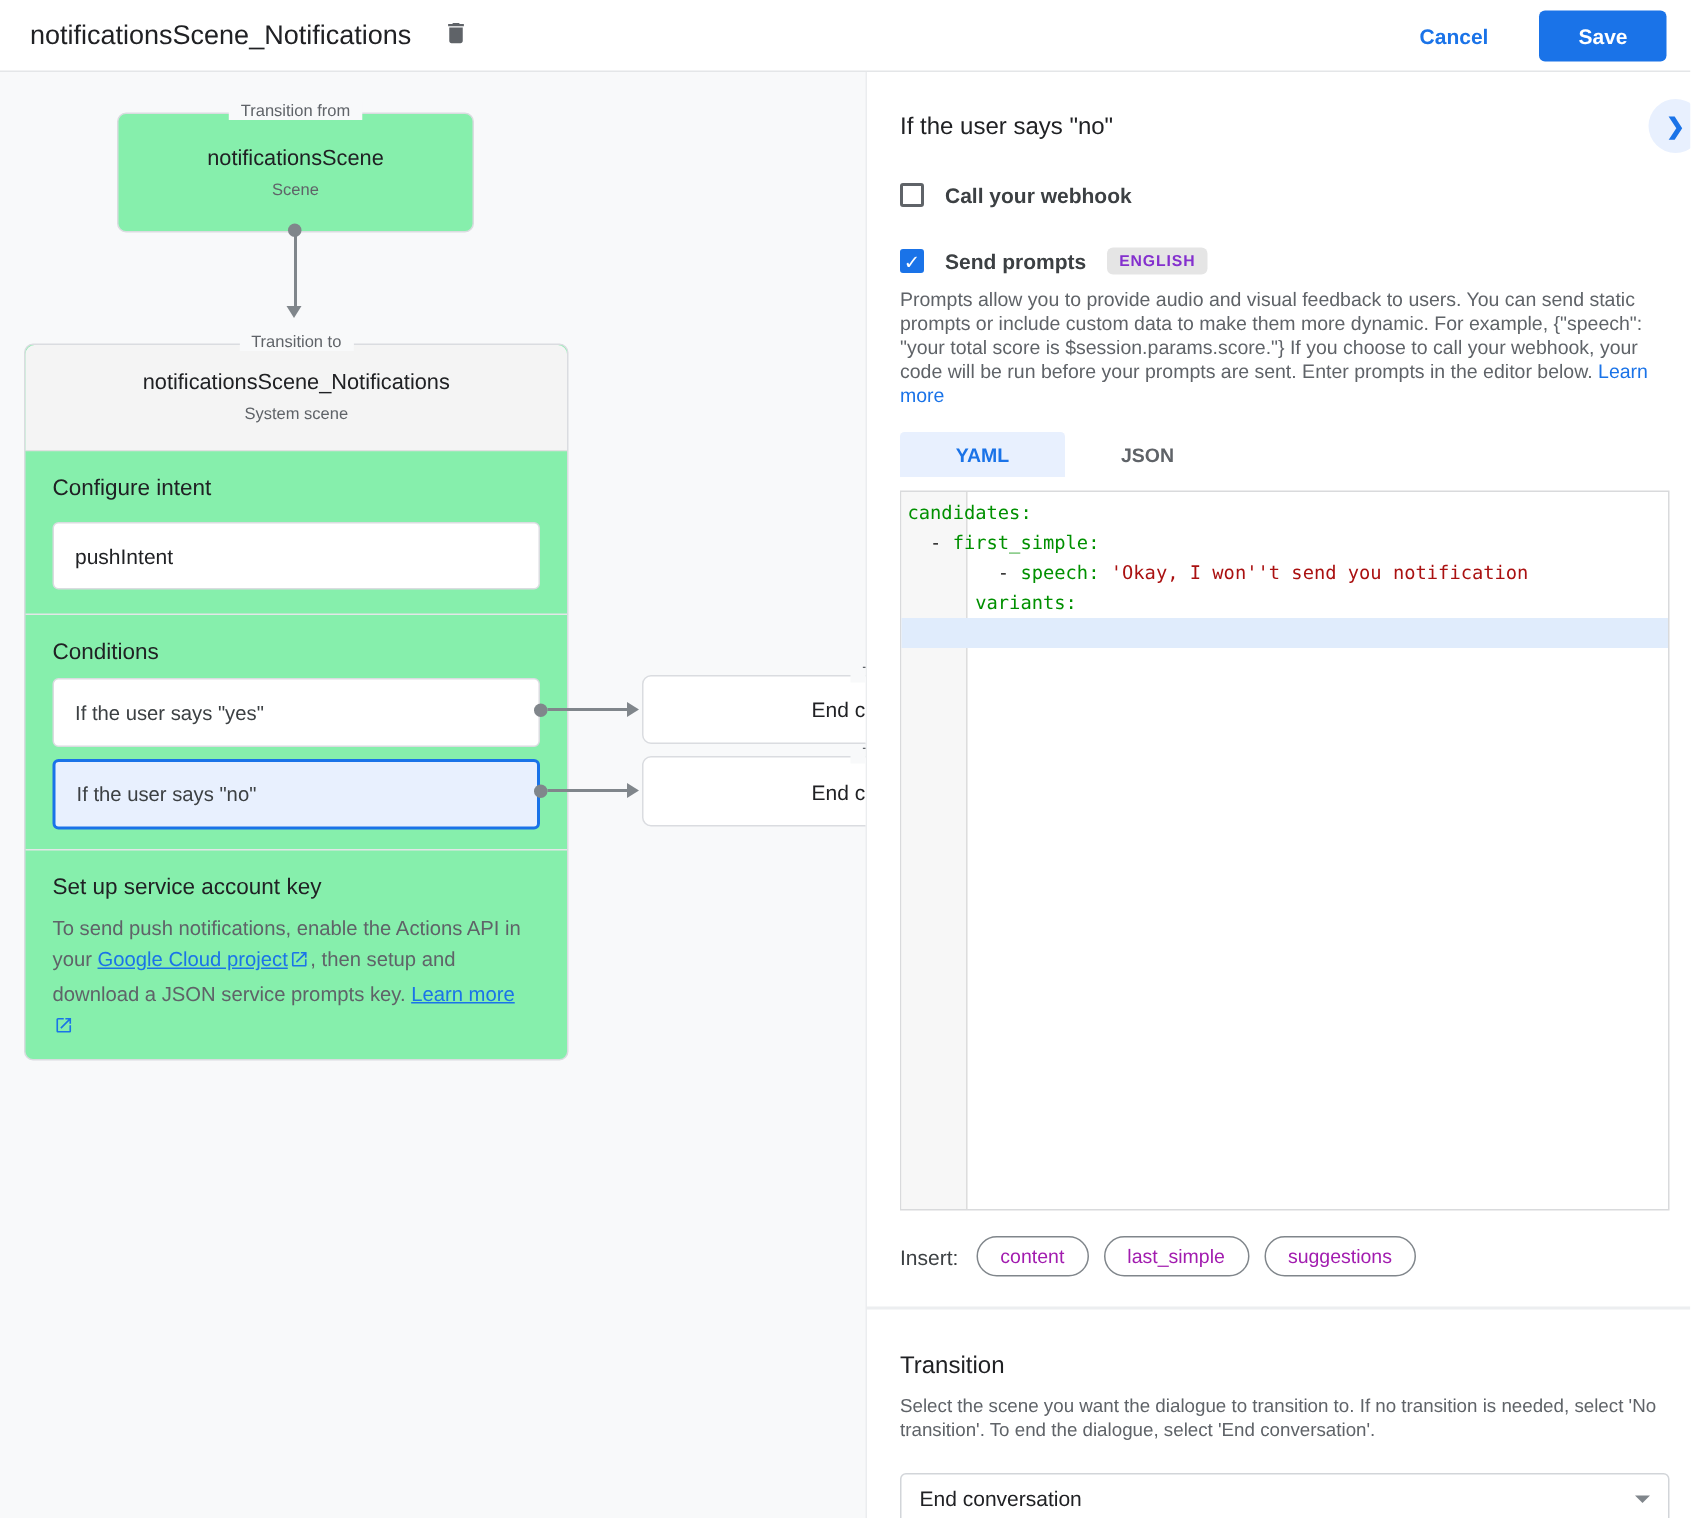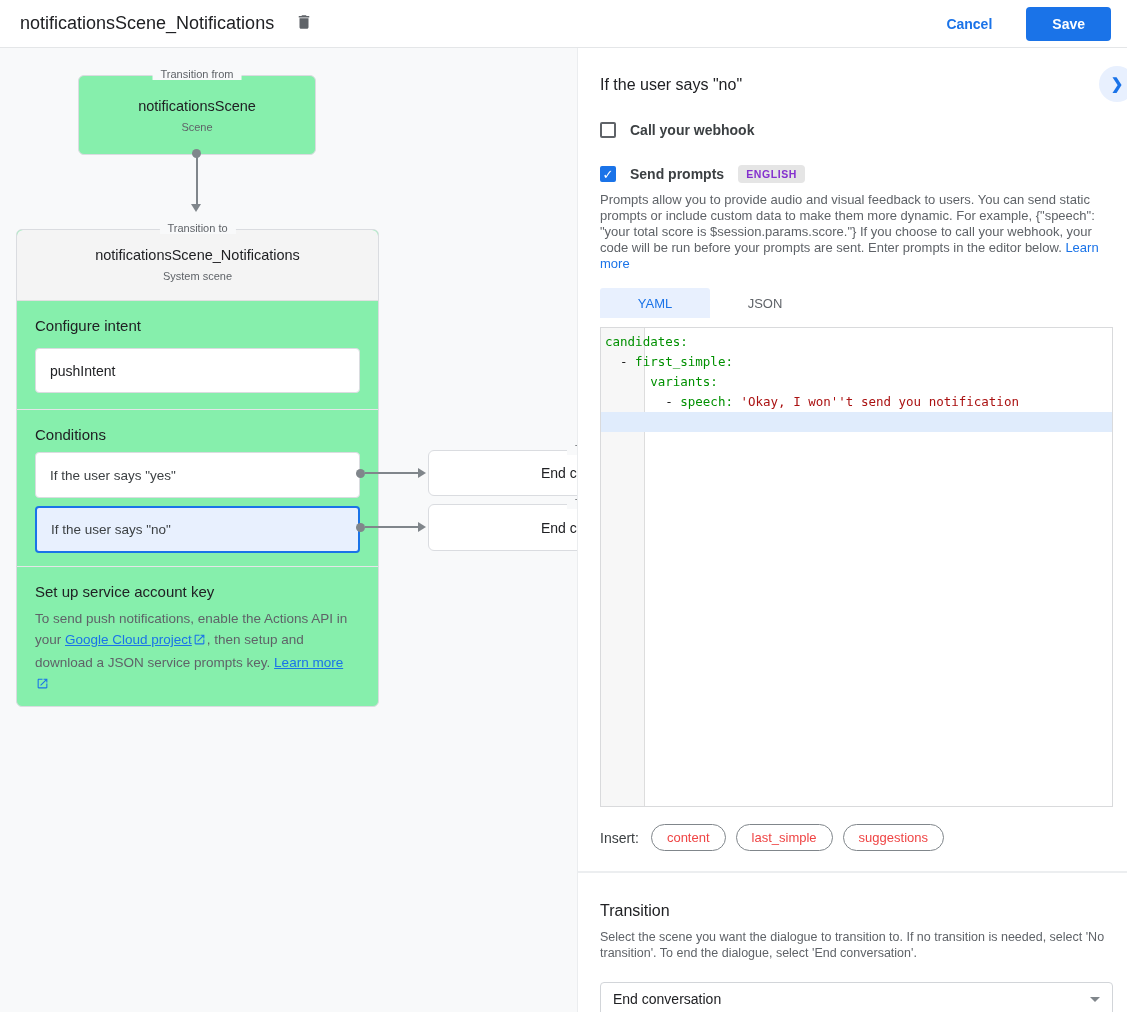--- a/index.html
+++ b/index.html
@@ -61,35 +61,35 @@
   .chevron-btn{position:absolute;top:18px;left:521px;width:36px;height:36px;border-radius:50%;background:#e8f0fe;border:none;color:#1a73e8;font-size:15px;font-weight:bold;display:flex;align-items:center;justify-content:center;cursor:pointer;}
   .check-row{display:flex;align-items:center;margin-top:24px;height:20px;}
   .checkbox{flex:none;width:16px;height:16px;border:2px solid #5f6368;border-radius:2px;background:#fff;cursor:pointer;margin-right:14px;}
   .checkbox.checked{background:#1a73e8;border-color:#1a73e8;color:#fff;font-size:13px;line-height:14px;text-align:center;}
   .check-label{font-size:14px;font-weight:bold;color:#3c4043;}
   .badge{background:#e5e5e5;color:#8430ce;font-size:10.5px;font-weight:bold;letter-spacing:.6px;padding:3px 8px;border-radius:4px;margin-left:14px;}
   .panel-desc{margin-top:8px;font-size:13px;line-height:16px;color:#5f6368;width:516px;}
   .panel-desc a{color:#1a73e8;text-decoration:none;}
 
   .tabs{display:flex;margin-top:16px;}
-  .tab{width:110px;height:30px;display:flex;align-items:center;justify-content:center;font-size:13px;font-weight:normal;color:#5f6368;cursor:pointer;border-radius:3px 3px 0 0;}
+  .tab{width:110px;height:30px;display:flex;align-items:center;justify-content:center;font-size:13px;font-weight:bold;color:#5f6368;cursor:pointer;border-radius:3px 3px 0 0;}
   .tab.active{background:#e8f0fe;color:#1a73e8;}
 
   .editor{margin-top:9px;width:513px;height:480px;border:1px solid #d9dadc;position:relative;background:#fff;cursor:text;}
   .editor-gutter-bg{position:absolute;left:0;top:0;bottom:0;width:44px;background:#f7f7f7;border-right:1px solid #ddd;}
   .editor-lines{position:relative;padding-top:4px;font-family:"DejaVu Sans Mono",monospace;font-size:12.5px;}
   .cm-line{position:relative;height:20px;line-height:20px;white-space:pre;overflow:hidden;padding-left:4px;}
   .cm-line.active{background:#e0ecfc;}
   .tk-key{color:#009000;}
   .tk-plain{color:#222;}
   .tk-string{color:#aa1111;}
 
   .insert-row{display:flex;align-items:center;margin-top:17px;}
   .insert-label{font-size:14px;color:#3c4043;margin-right:12px;}
-  .pill{border:1px solid #80868b;border-radius:14px;padding:5px 15px;font-size:13px;color:#ef4444;background:#fff;cursor:pointer;margin-right:10px;}
+  .pill{border:1px solid #80868b;border-radius:14px;padding:5px 15px;font-size:13px;color:#a21caf;background:#fff;cursor:pointer;margin-right:10px;}
 
   .hdivider{height:2px;background:#eceef0;margin:20px -14px 0 -22px;}
   .trans-title{margin:28px 0 0 0;font-size:16px;font-weight:normal;color:#202124;line-height:20px;}
   .trans-desc{margin-top:8px;font-size:12.5px;line-height:16px;color:#5f6368;width:512px;}
   .select-box{margin-top:21px;width:513px;height:34px;border:1px solid #d2d5d9;border-radius:4px;background:#fff;display:flex;align-items:center;padding:0 12px;font-size:14px;color:#202124;position:relative;cursor:pointer;}
   .select-caret{position:absolute;right:12px;top:14px;width:0;height:0;border-left:5px solid transparent;border-right:5px solid transparent;border-top:5px solid #80868b;}
 </style>
 </head>
 <body>
 
@@ -193,22 +193,22 @@
     <div class="tabs">
       <div class="tab active">YAML</div>
       <div class="tab">JSON</div>
     </div>
 
     <div class="editor">
       <div class="editor-gutter-bg"></div>
       <div class="editor-lines">
           <div class="cm-line"><span class="tk-key">candidates:</span></div>
           <div class="cm-line"><span class="tk-plain">  - </span><span class="tk-key">first_simple:</span></div>
+          <div class="cm-line"><span class="tk-plain">        - </span><span class="tk-key">speech:</span><span class="tk-plain"> </span><span class="tk-string">'Okay, I won''t send you notification</span></div>
           <div class="cm-line"><span class="tk-plain">      </span><span class="tk-key">variants:</span></div>
-          <div class="cm-line"><span class="tk-plain">        - </span><span class="tk-key">speech:</span><span class="tk-plain"> </span><span class="tk-string">'Okay, I won''t send you notification</span></div>
           <div class="cm-line active"></div>
         </div>
     </div>
 
     <div class="insert-row">
       <span class="insert-label">Insert:</span>
       <button class="pill">content</button>
       <button class="pill">last_simple</button>
       <button class="pill">suggestions</button>
     </div>

